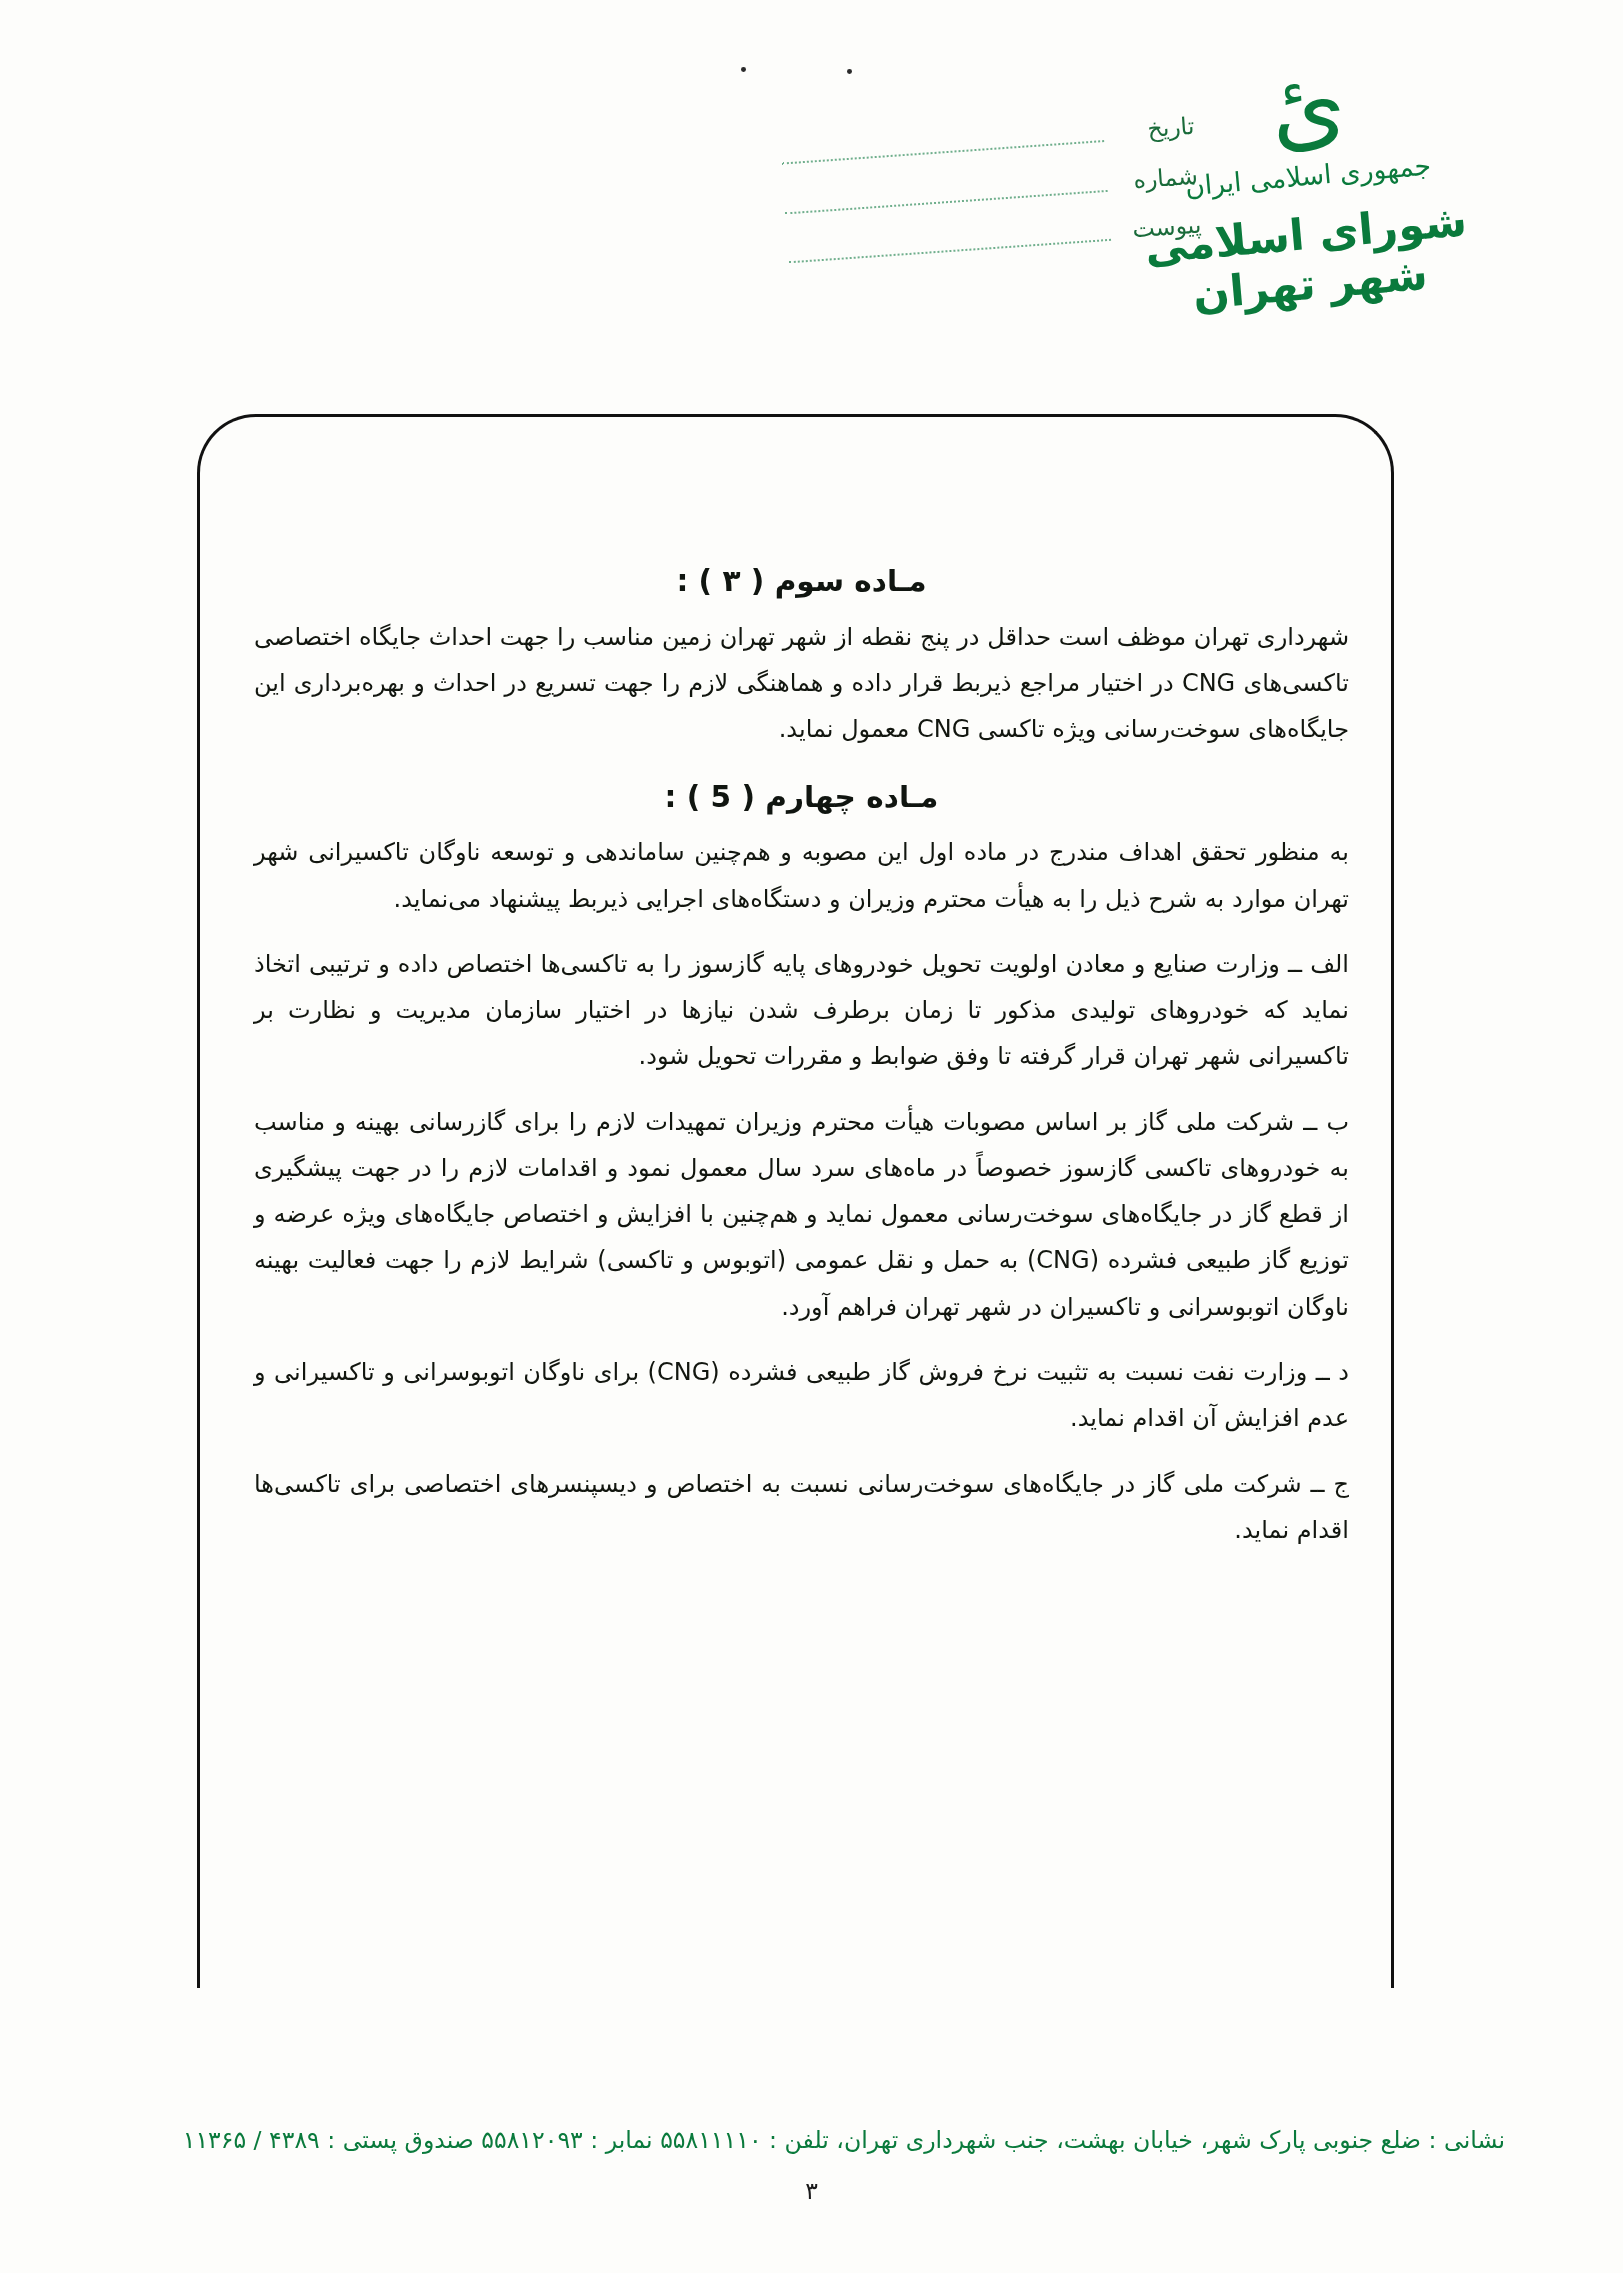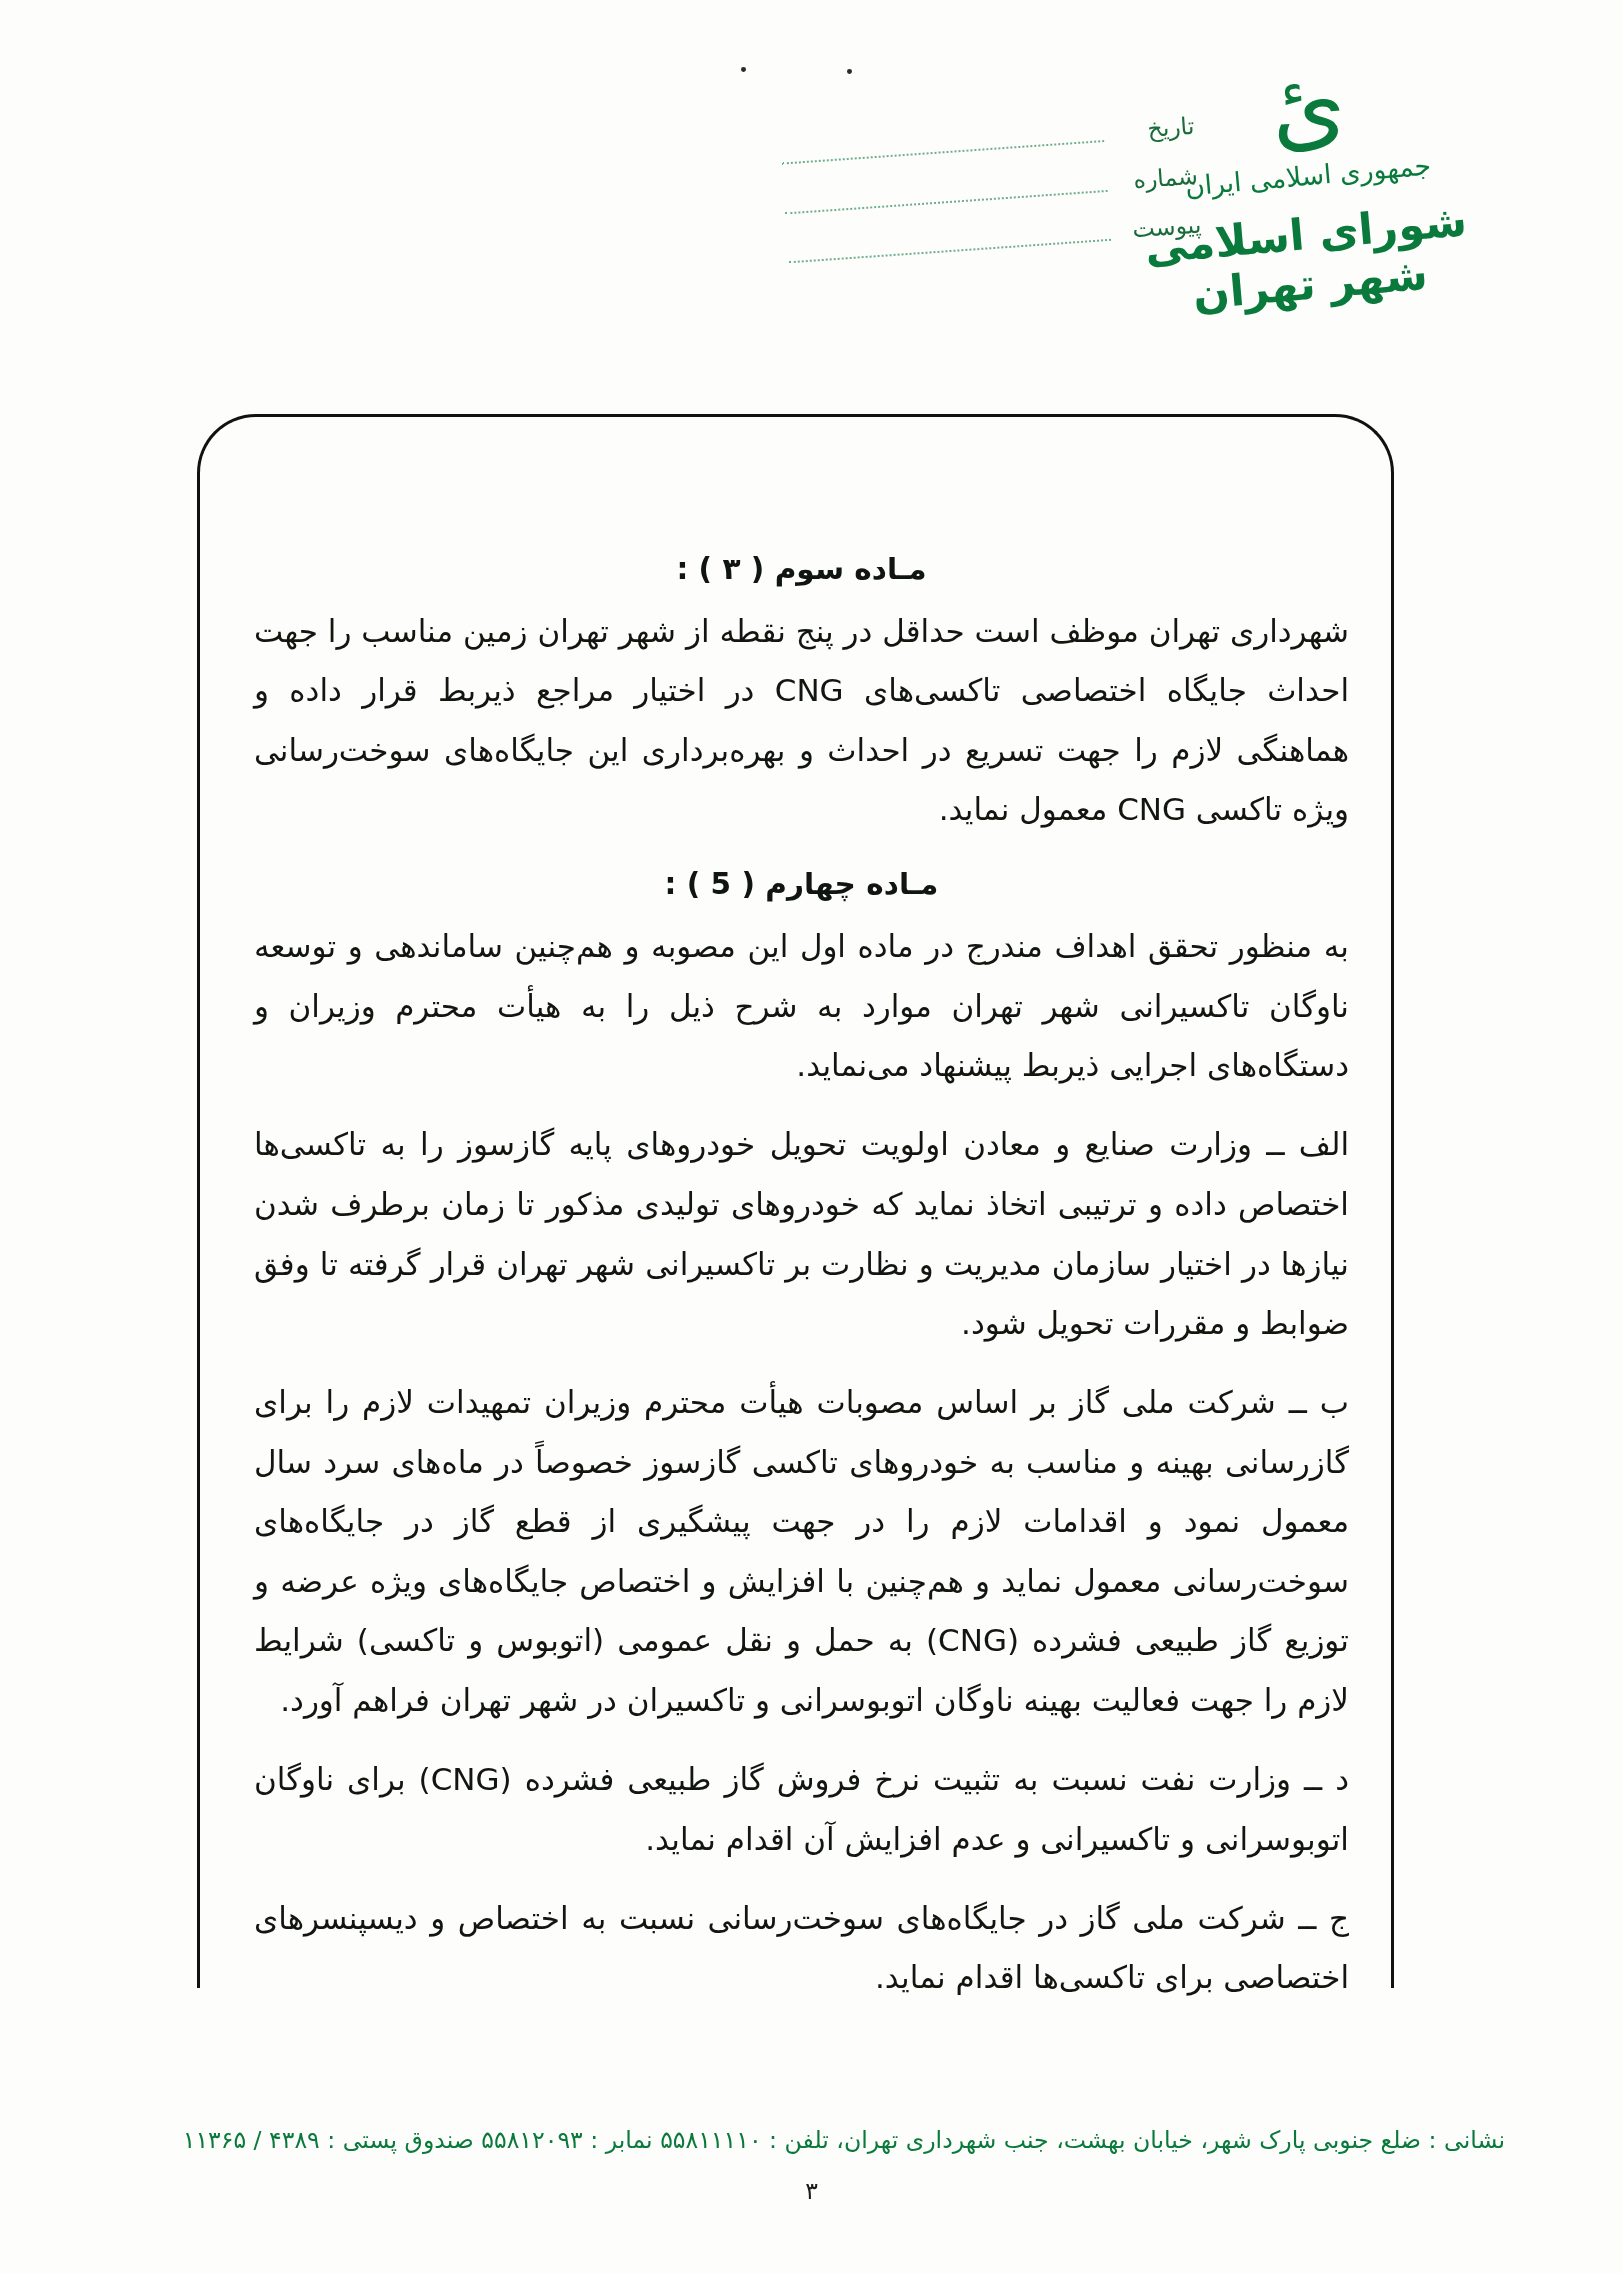--- a/index.html
+++ b/index.html
@@ -108,23 +108,23 @@
     color: #12160f;
   }
   .art-title {
     font-size: 29.6px;
     font-weight: bold;
     color: #101510;
     text-align: center;
     margin: 27.6px 0 15.8px 0;
     letter-spacing: 1px;
   }
-  .art-title.first { margin-top: 0; }
+  .art-title.first { margin-top: 12px; }
   p.para {
-    font-size: 31px;
+    font-size: 24px;
     line-height: 1.92;
     margin: 0 0 19.7px 0;
     text-align: justify;
     text-justify: inter-word;
   }
 
   
   .footer {
     position: absolute;
     bottom: 120px;

